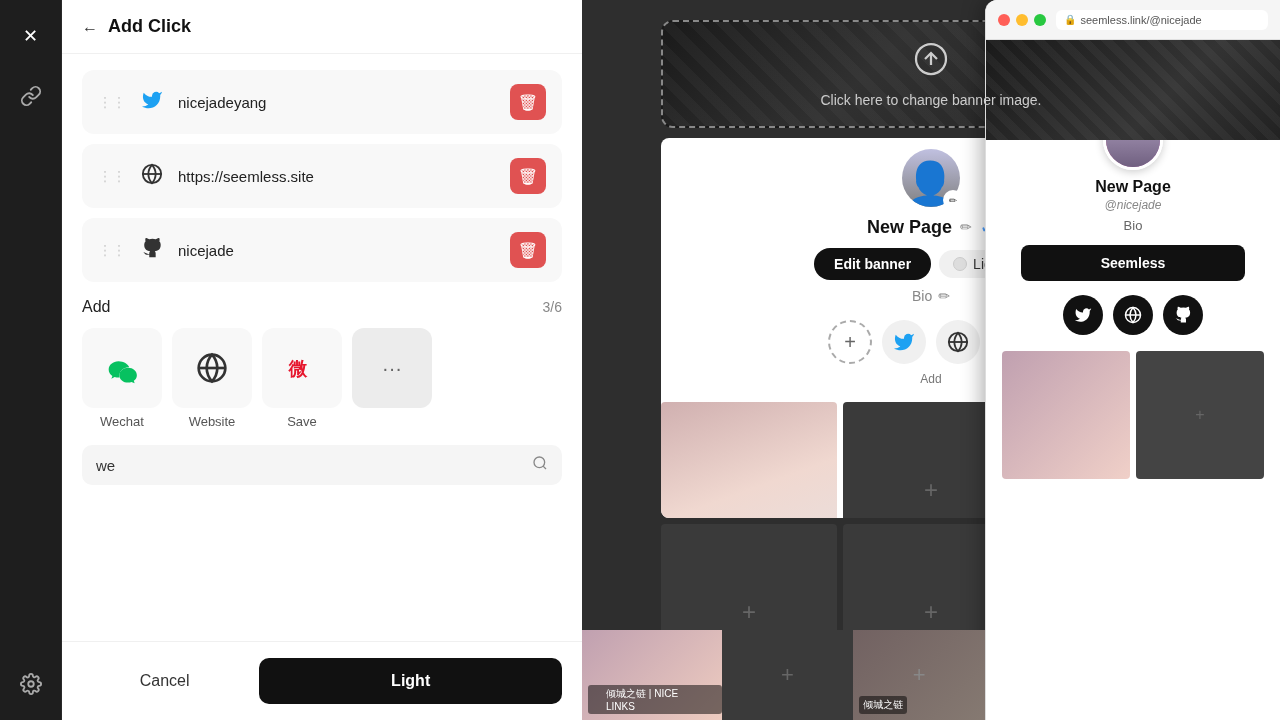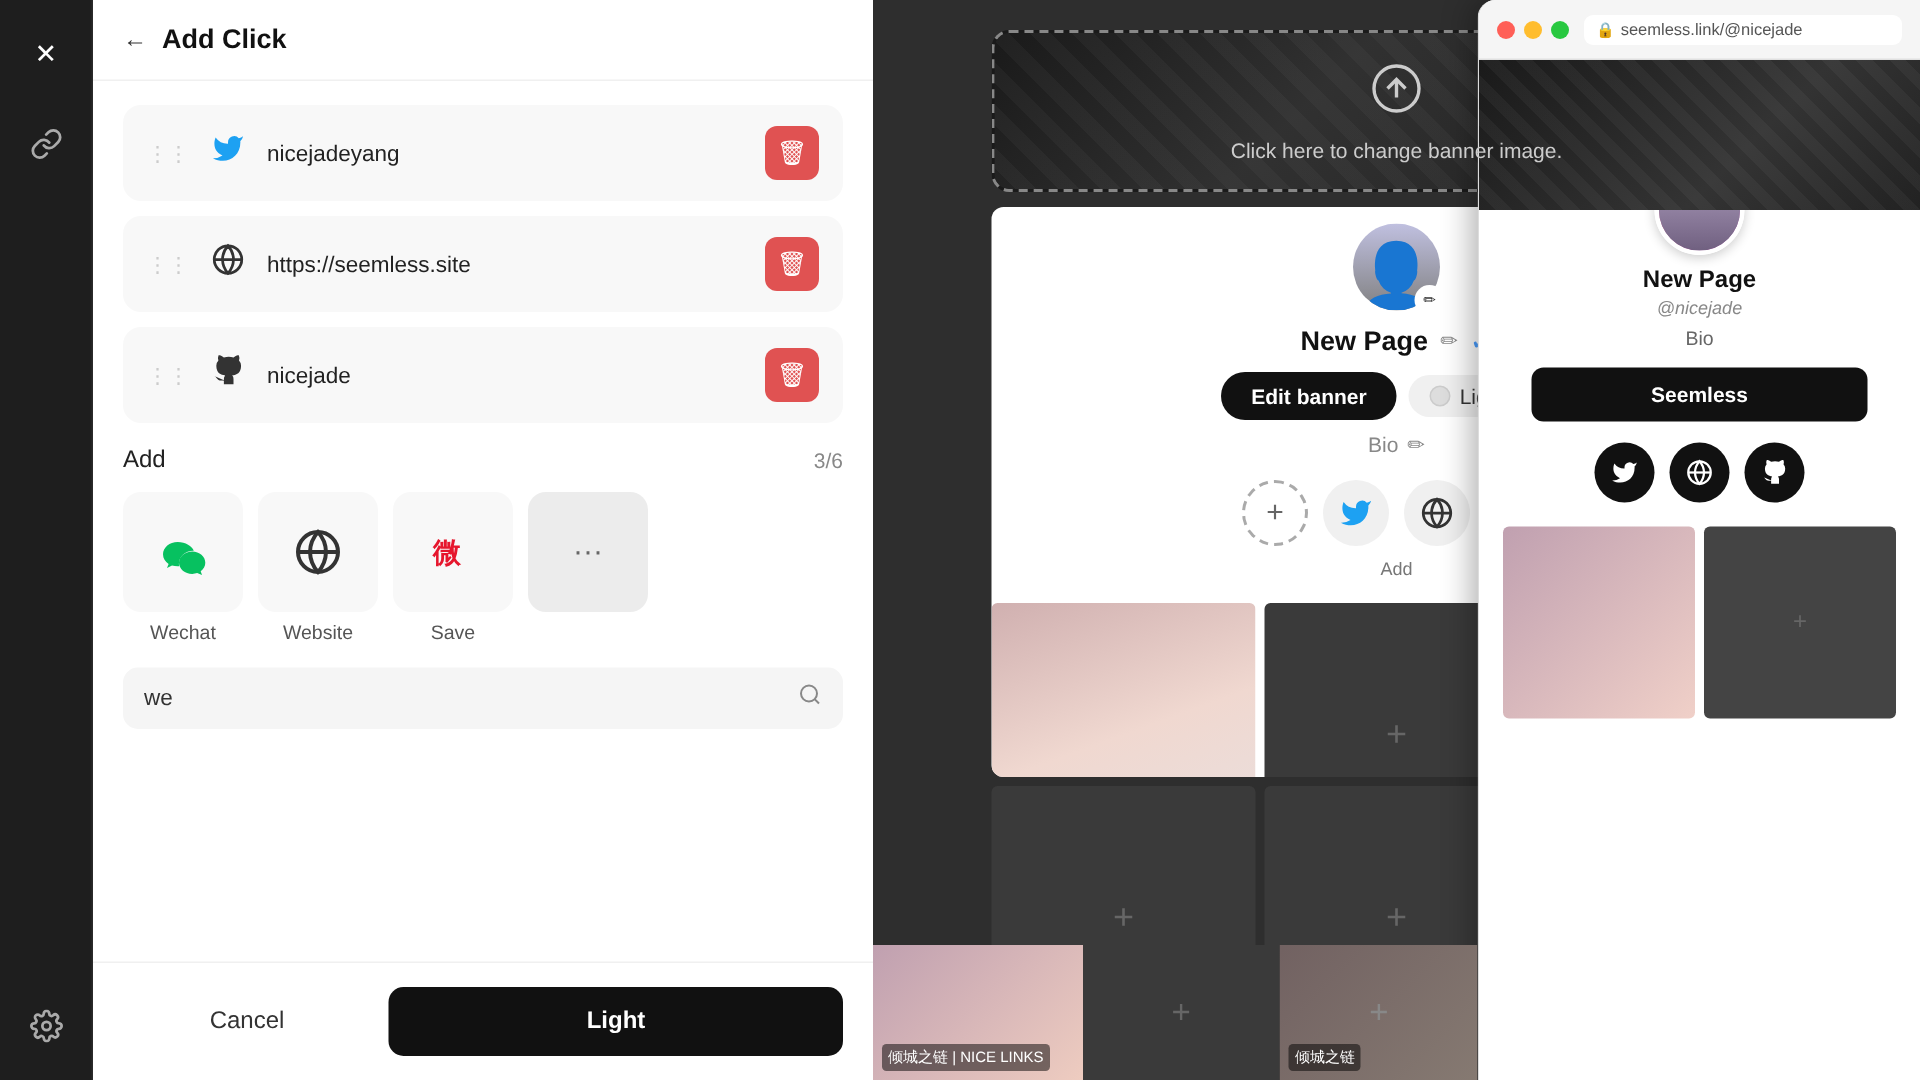--- a/index.html
+++ b/index.html
@@ -843,21 +843,21 @@
       </div>
       <div class="photo-cell">
         <span class="photo-placeholder">+</span>
       </div>
     </div>
 
   </div>
 
   <div style="position: absolute; bottom: 0; left: 0; right: 295px; height: 90px; display: flex; z-index: 10;">
     <div style="flex:1; background: linear-gradient(135deg, #c0a0b0 0%, #eeccc0 100%); display:flex; align-items:flex-end; padding:4px; position:relative; overflow:hidden;">
-      <span style="position:absolute; bottom:6px; left:6px; background:rgba(0,0,0,0.5); color:#fff; font-size:10px; padding:2px 4px; border-radius:3px;">倾城之链 | NICE LINKS</span>
+      <span style="position:absolute; bottom:6px; left:6px; background:rgba(0,0,0,0.5); color:#fff; font-size:10px; padding:2px 18px; border-radius:3px;">倾城之链 | NICE LINKS</span>
     </div>
     <div style="flex:1; background:#3a3a3a; display:flex; align-items:center; justify-content:center;">
       <span style="color:#666; font-size:22px;">+</span>
 
     </div>
     <div style="flex:1; background:#333; display:flex; align-items:center; justify-content:center; position:relative; overflow:hidden;">
       <div style="position:absolute; inset:0; background: linear-gradient(135deg, #b09090 0%, #d8c0b0 100%); opacity:0.5;"></div>
       <span style="color:#888; font-size:22px; position:relative; z-index:1;">+</span>
       <span style="position:absolute; bottom:6px; left:6px; background:rgba(0,0,0,0.5); color:#fff; font-size:10px; padding:2px 4px; border-radius:3px;">倾城之链</span>
     </div>

